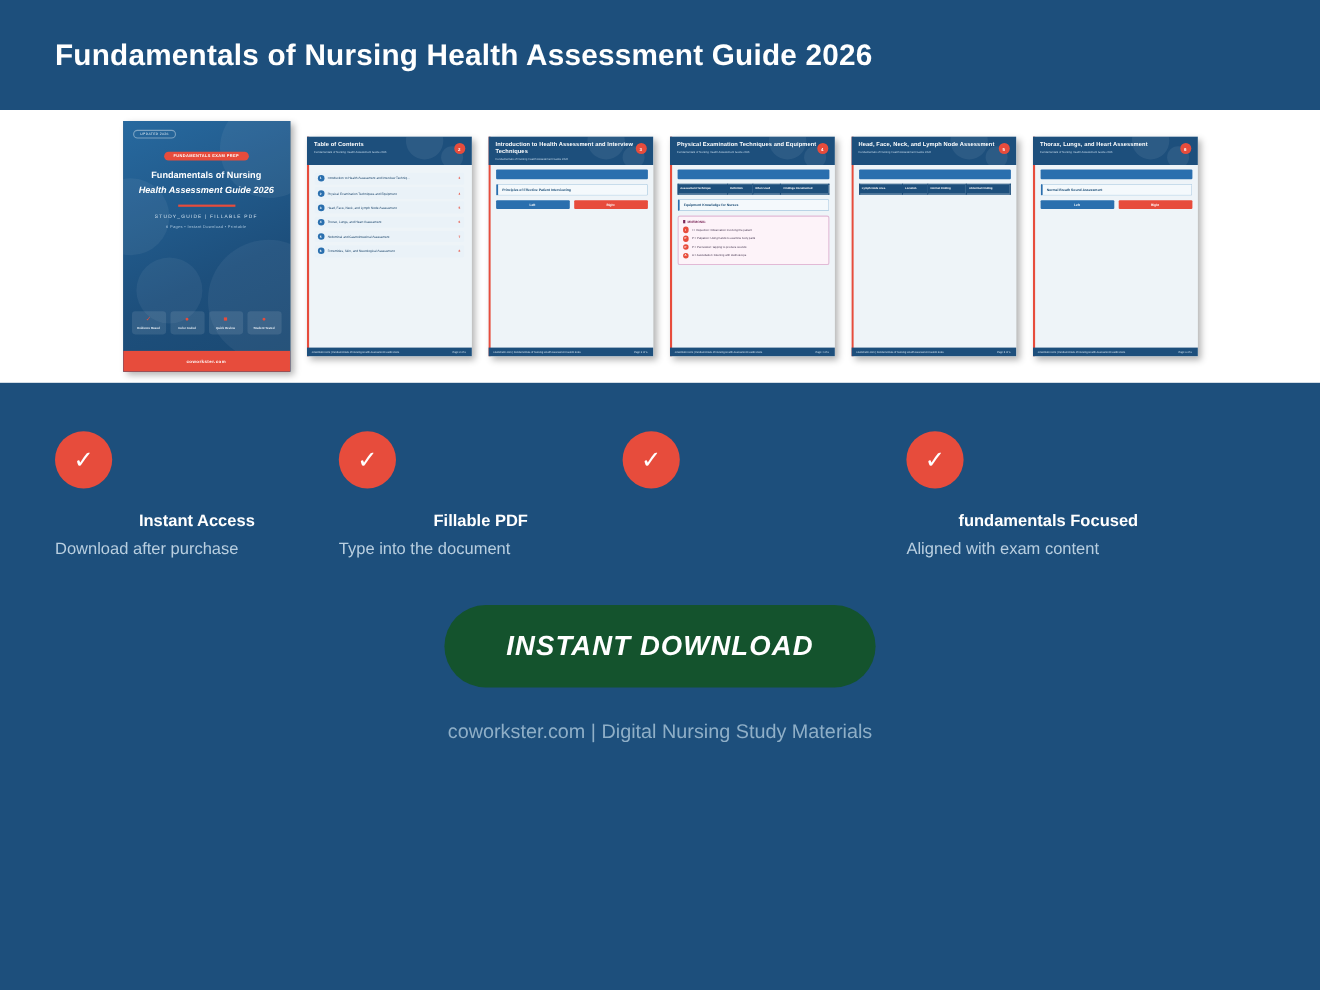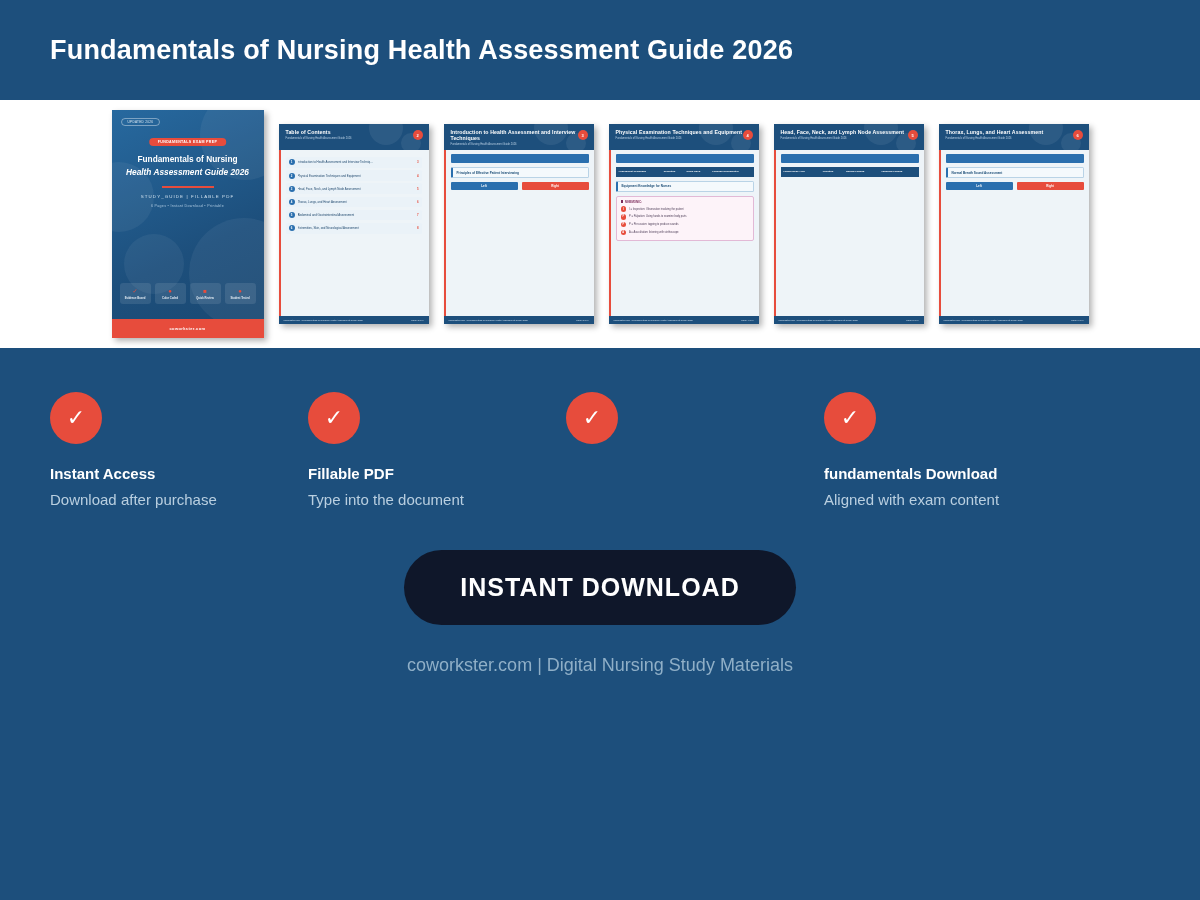--- a/index.html
+++ b/index.html
@@ -151,28 +151,28 @@
   
   .features{
     display:flex;padding:44px 50px 0;box-sizing:border-box;
   }
   .feature{width:258px;}
   .f-circle{
     width:52px;height:52px;border-radius:50%;background:#e74c3c;
     display:flex;align-items:center;justify-content:center;
     color:#fff;font-size:22px;line-height:1;
   }
-  .f-title{color:#fff;font-size:15px;font-weight:bold;margin-top:21px;}
+  .f-title{color:#fff;font-size:15px;font-weight:bold;margin-top:21px;text-align:center;}
   .f-desc{color:#b9cfe0;font-size:15px;margin-top:9px;}
   
   .cta-wrap{display:flex;justify-content:center;margin-top:42px;}
   .cta{
-    background:#0f172a;color:#fff;border:none;border-radius:40px;
+    background:#14532d;color:#fff;border:none;border-radius:40px;
     padding:23px 56px;font-size:25px;font-weight:bold;letter-spacing:1px;
-    font-family:"Liberation Sans", sans-serif;cursor:pointer;
+    font-family:"Liberation Sans", sans-serif;cursor:pointer;font-style:italic;
   }
   .site-foot{
     text-align:center;color:#8fafc7;font-size:18px;margin-top:30px;
   }
 </style>
 </head>
 <body>
 
 <div class="header">
   <div class="header-title">Fundamentals of Nursing Health Assessment Guide 2026</div>
@@ -402,21 +402,21 @@
   <div class="feature">
     <div class="f-circle">✓</div>
     <div class="f-title">Fillable PDF</div>
     <div class="f-desc">Type into the document</div>
   </div>
   <div class="feature">
     <div class="f-circle">✓</div>
   </div>
   <div class="feature">
     <div class="f-circle">✓</div>
-    <div class="f-title">fundamentals Download</div>
+    <div class="f-title">fundamentals Focused</div>
     <div class="f-desc">Aligned with exam content</div>
   </div>
 </div>
 
 <div class="cta-wrap">
   <button class="cta">INSTANT DOWNLOAD</button>
 </div>
 
 <div class="site-foot">coworkster.com | Digital Nursing Study Materials</div>
 

